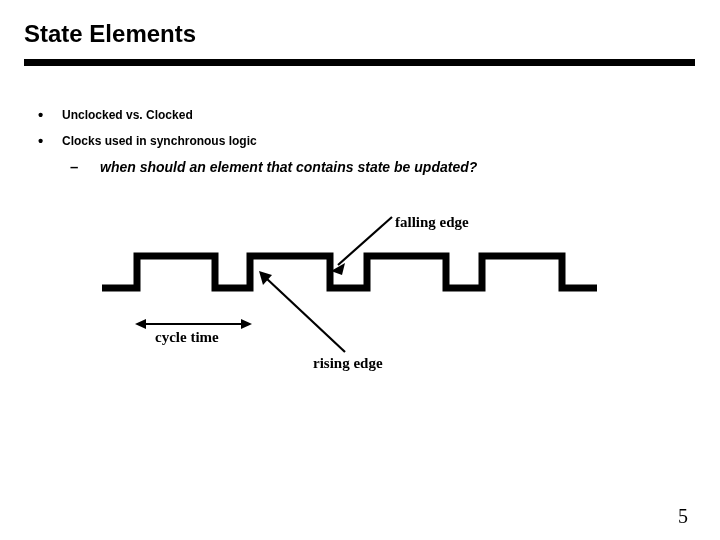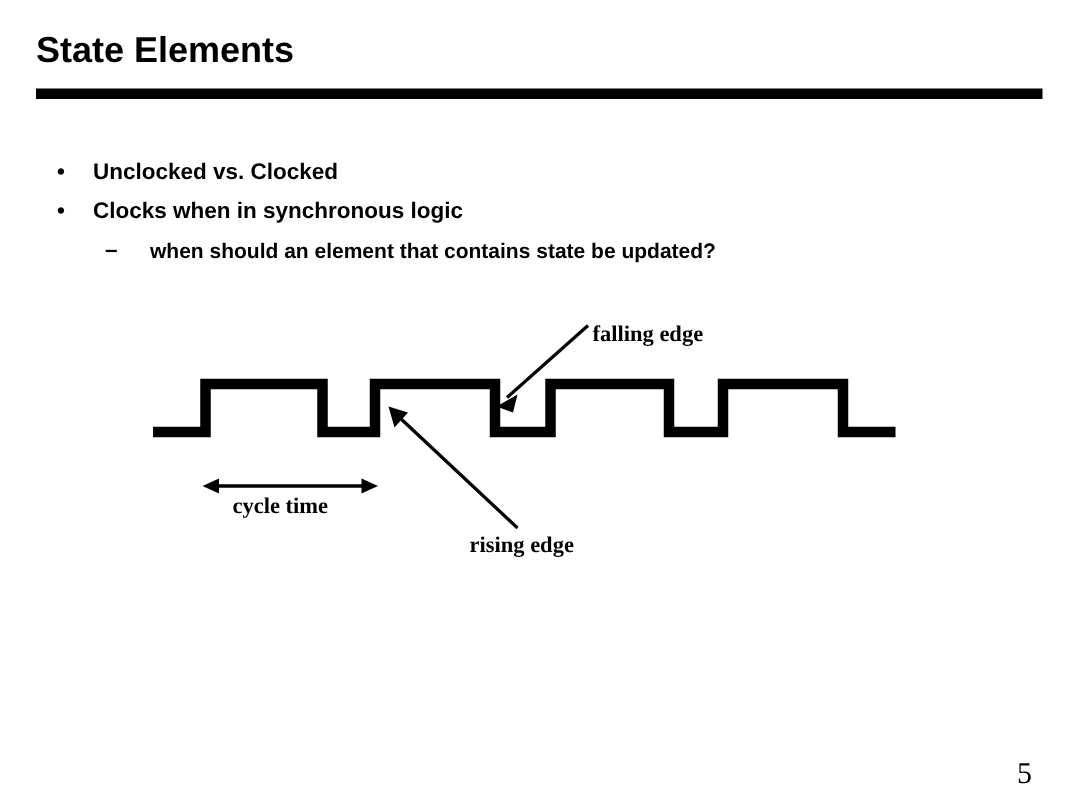--- a/index.html
+++ b/index.html
@@ -73,26 +73,27 @@
     font-size: 15px;
     line-height: 22px;
   }
   .bullet-text {
     display: inline-block;
     font-family: "Liberation Sans", sans-serif;
     font-weight: bold;
     color: #000000;
   }
   .level1 .bullet-text {
-    font-size: 15px;
+    font-size: 12px;
     line-height: 22px;
   }
   .level2 .bullet-text {
     font-size: 14px;
     line-height: 22px;
+    font-style: italic;
   }
   #waveform-figure {
     position: absolute;
     left: 0px;
     top: 195px;
     width: 619px;
     height: 200px;
   }
   #waveform-svg {
     display: block;
@@ -123,21 +124,21 @@
 
   <div id="bullet-list">
 
     <div class="bullet-row level1">
       <span class="bullet-mark">•</span>
       <span class="bullet-text">Unclocked vs. Clocked</span>
     </div>
 
     <div class="bullet-row level1">
       <span class="bullet-mark">•</span>
-      <span class="bullet-text">Clocks when in synchronous logic</span>
+      <span class="bullet-text">Clocks used in synchronous logic</span>
     </div>
 
     <div class="bullet-row level2">
       <span class="bullet-mark">–</span>
       <span class="bullet-text">when should an element that contains state be updated?</span>
     </div>
 
   </div>
 
   <div id="waveform-figure">

